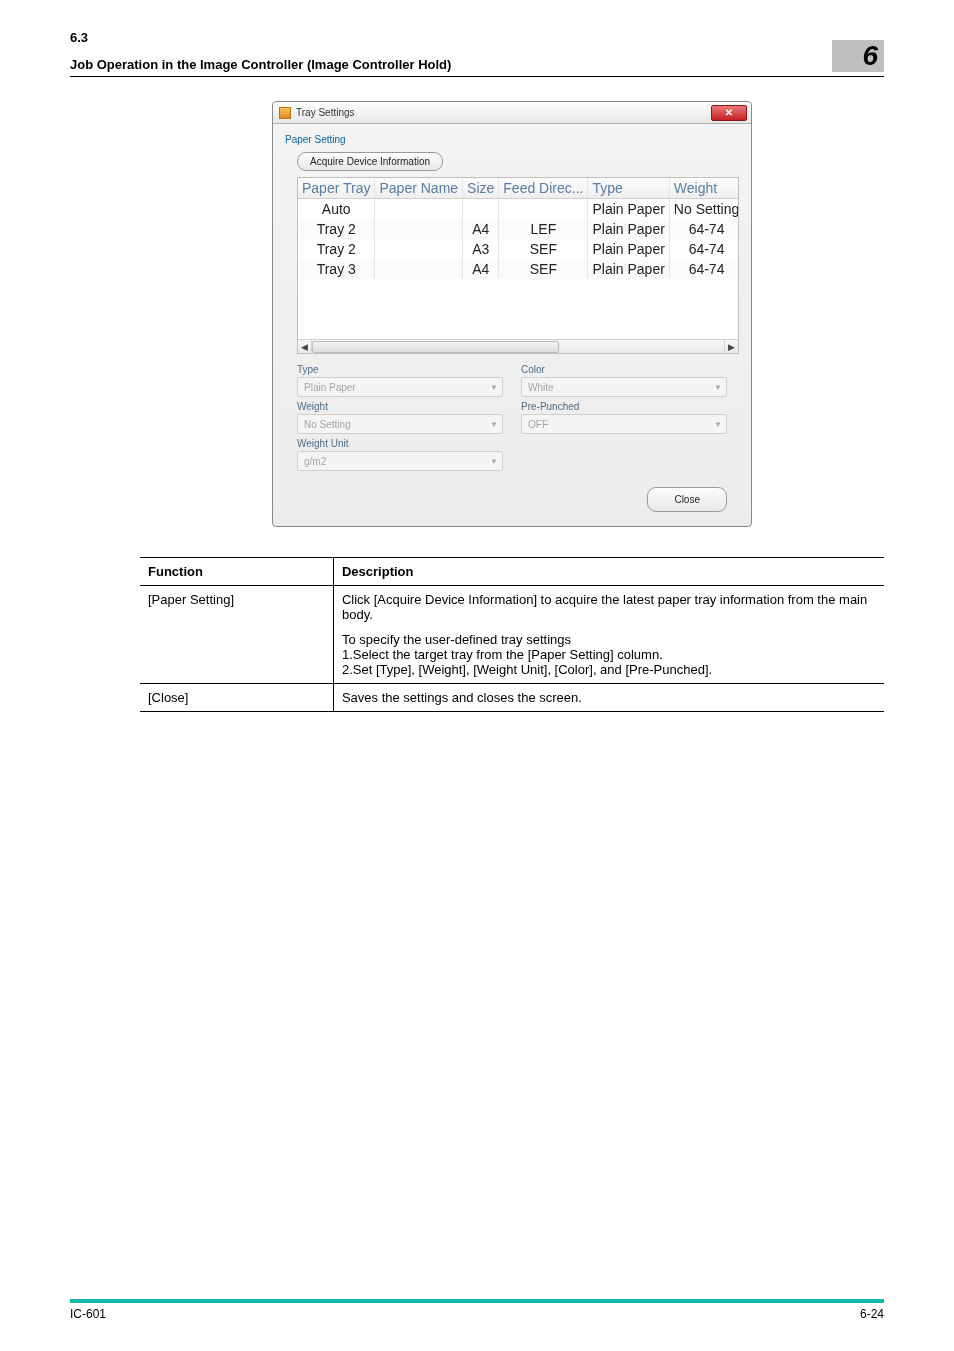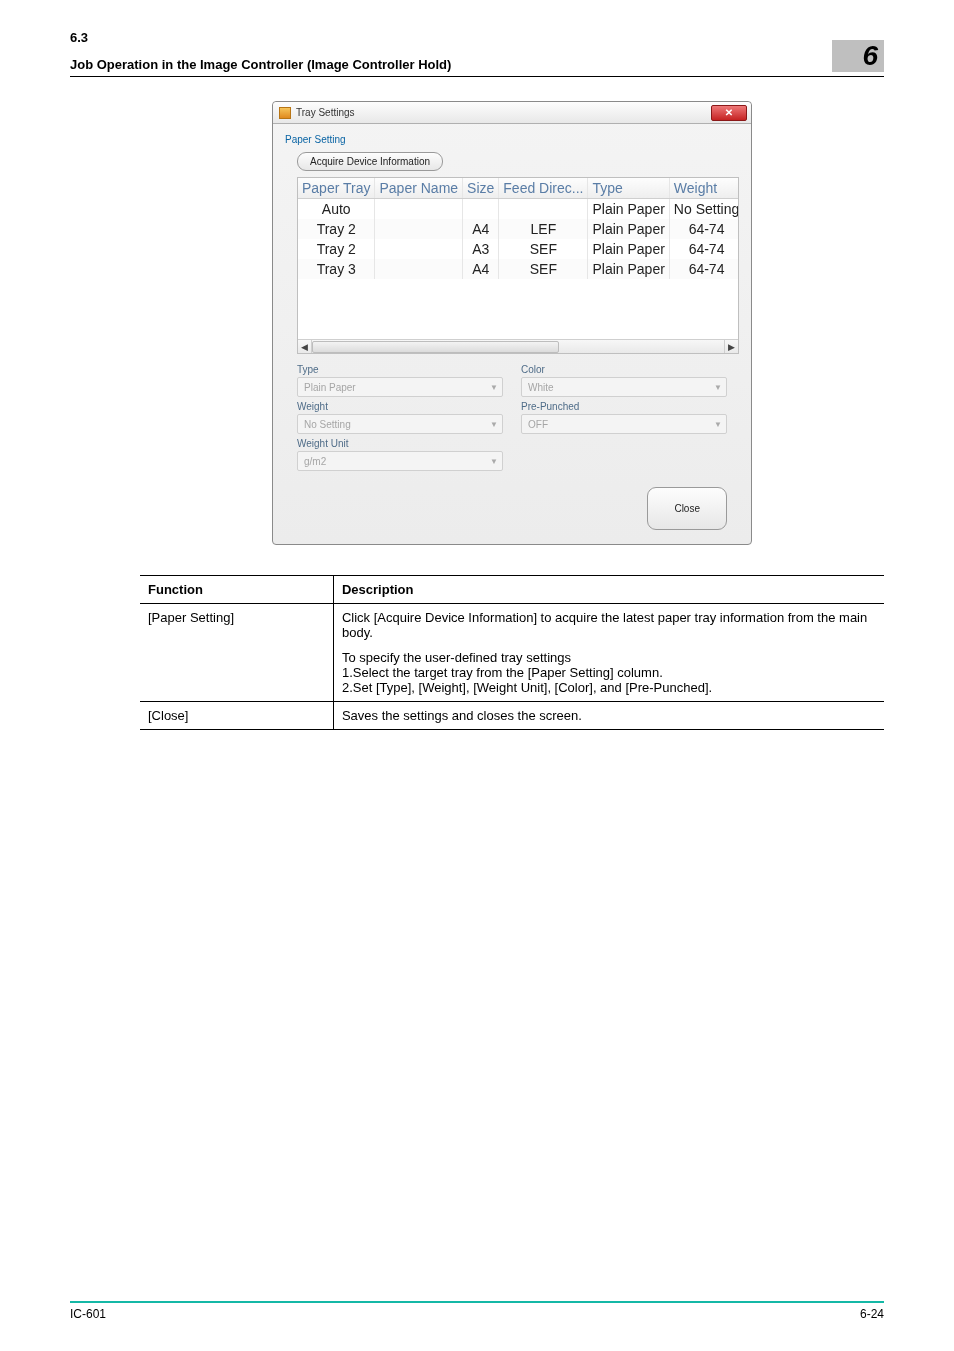--- a/index.html
+++ b/index.html
@@ -168,21 +168,21 @@
     justify-content: space-between;
     padding: 0 4px 0 6px;
     border-radius: 2px;
   }
   .chev { color: #aaa; font-size: 8px; }
   .footer-row {
     display: flex;
     justify-content: flex-end;
     padding: 16px 12px 2px 12px;
   }
-  .close-footer { padding: 15px 26px; }
+  .close-footer { padding: 6px 26px; }
   
   .desc-table {
     width: 100%;
     border-collapse: collapse;
     font-size: 13px;
   }
   .desc-table th {
     text-align: left;
     font-weight: bold;
     padding: 6px 8px;
@@ -195,21 +195,21 @@
     vertical-align: top;
   }
   .desc-table td:first-child, .desc-table th:first-child {
     width: 26%;
     border-right: 1px solid #000;
   }
   .desc-para { margin: 0 0 10px 0; }
   .page-footer {
     position: absolute;
     left: 70px; right: 70px; bottom: 30px;
-    border-top: 2px solid #14b8a6;
+    border-top: 4px solid #14b8a6;
     display: flex;
     justify-content: space-between;
     font-size: 12px;
     padding-top: 4px;
     align-items: flex-end;
   }
   .unit-cell { color: #1a5a9c; text-decoration: underline; }
 </style>
 </head>
 <body>

